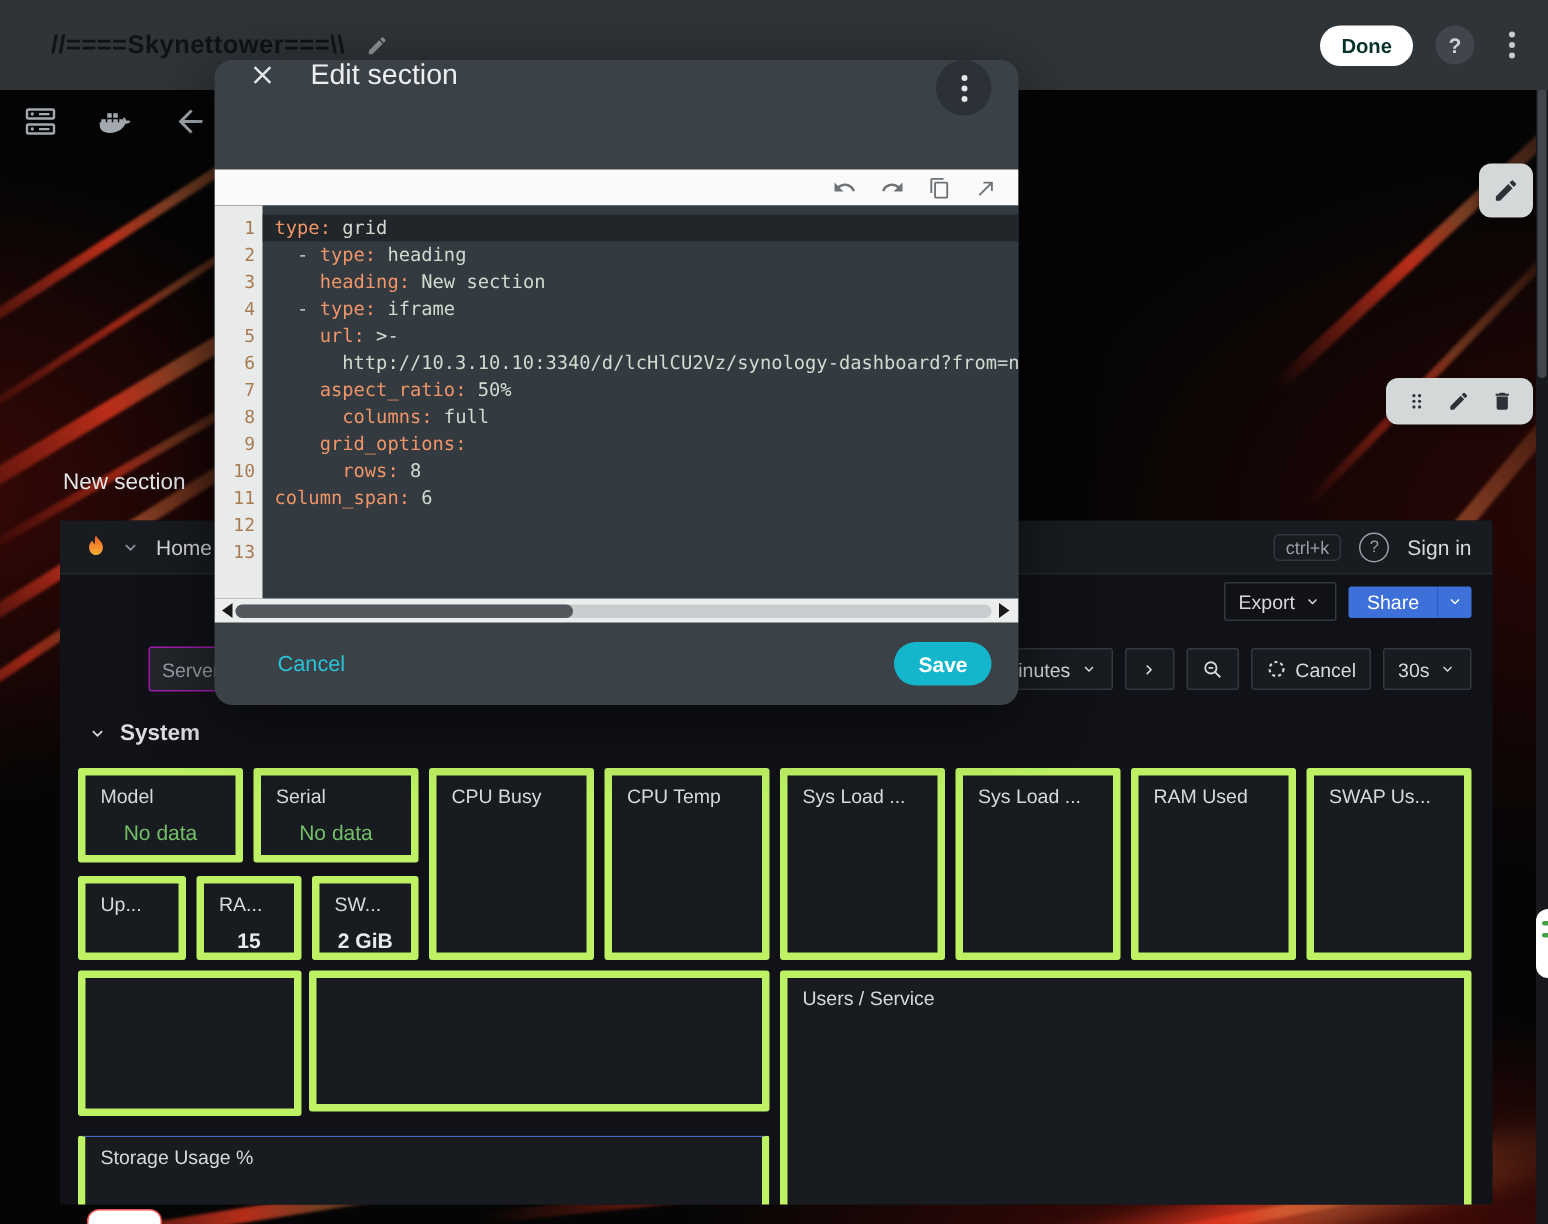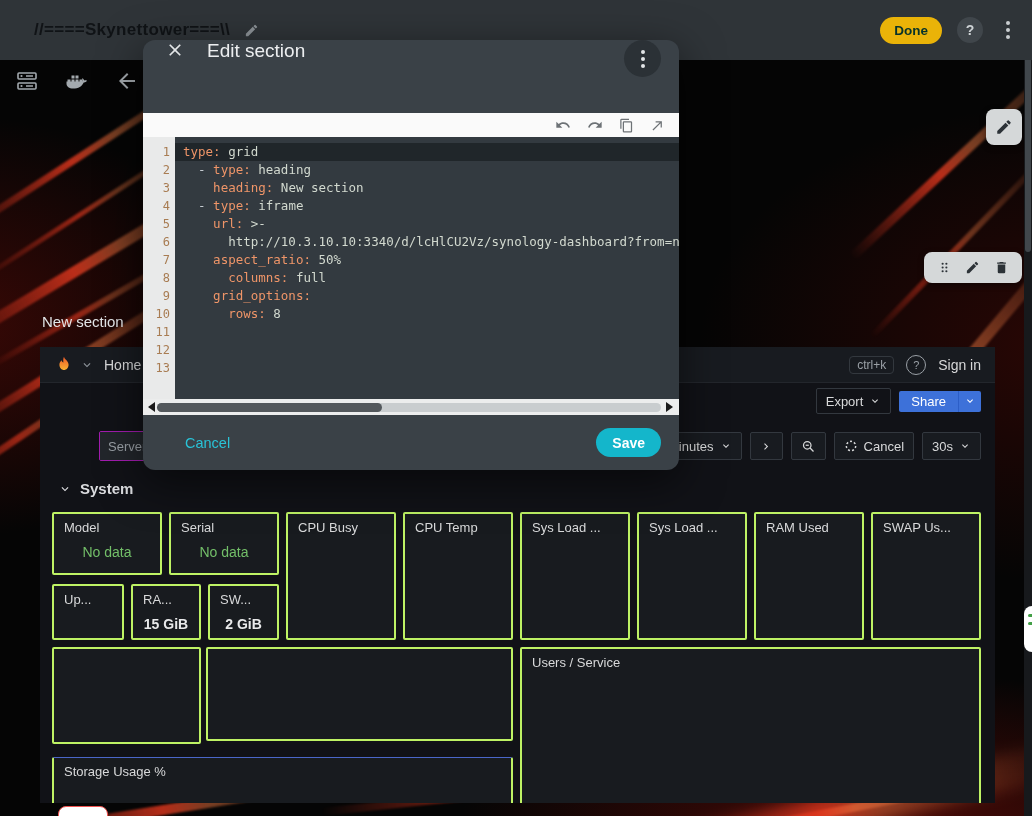--- a/index.html
+++ b/index.html
@@ -29,21 +29,21 @@
   .s11{left:320px;bottom:22px;width:420px;height:8px;transform:rotate(-6deg);opacity:.8;}
   .s12{right:-40px;bottom:-8px;width:420px;height:36px;transform:rotate(-13deg);filter:blur(7px);}
   .s13{right:60px;bottom:2px;width:260px;height:8px;transform:rotate(-11deg);}
 
   
   .topbar{position:absolute;left:0;top:0;width:1032px;height:60px;background:#2f3438;z-index:5;
           display:flex;align-items:center;}
   .app-title{margin-left:34px;font-size:17px;font-weight:bold;color:#101316;letter-spacing:.3px;}
   .title-pencil{margin-left:14px;color:#8d9398;display:flex;}
   .tb-spacer{flex:1;}
-  .done-btn{height:27px;padding:0 14px;border:none;border-radius:14px;background:#eab308;color:#06322a;
+  .done-btn{height:27px;padding:0 14px;border:none;border-radius:14px;background:#ffffff;color:#06322a;
             font-size:13.5px;font-weight:600;font-family:inherit;display:flex;align-items:center;cursor:pointer;}
   .help-btn{width:26px;height:26px;border-radius:50%;background:#40464b;color:#ced3d6;font-size:14px;font-weight:bold;
             display:flex;align-items:center;justify-content:center;margin:0 15px;cursor:pointer;}
   .kebab{width:20px;display:flex;flex-direction:column;align-items:center;gap:3px;margin-right:14px;cursor:pointer;}
   .kebab i{width:4px;height:4px;border-radius:50%;background:#c9cdd0;}
 
   
   .tabs{position:absolute;left:0;top:64px;height:34px;display:flex;align-items:center;z-index:3;}
   .tab-ic{width:26px;height:26px;margin-left:24px;color:#a3a9ae;display:flex;align-items:center;justify-content:center;cursor:pointer;}
   .tab-ic:first-child{margin-left:14px;}
@@ -73,21 +73,21 @@
   .grow3{position:absolute;top:84px;left:12px;right:14px;height:30px;display:flex;align-items:center;}
   .server-ctl{display:flex;align-items:center;height:28px;border:1px solid #a21caf;border-radius:2px;overflow:hidden;margin-left:47px;}
   .server-label{background:#22262b;color:#9aa0a6;padding:0 8px;height:100%;display:flex;align-items:center;}
   .server-value{padding:0 10px;color:#d8d9da;}
   .grow3-right{margin-left:auto;display:flex;align-items:center;gap:8px;}
   .gbtn2{display:flex;align-items:center;gap:6px;height:28px;padding:0 9px;border:1px solid #33383f;background:#181b20;
          border-radius:2px;color:#d8d9da;font-size:13px;font-family:inherit;cursor:pointer;}
   .gsystem{position:absolute;top:133px;left:18px;display:flex;align-items:center;gap:8px;cursor:pointer;}
   .gsystem-label{font-size:15px;font-weight:600;color:#dcdde0;}
 
-  .panel{position:absolute;background:#181b1f;border:2px solid #bef264;border-radius:2px;
+  .panel{position:absolute;background:#181b1f;border:5px solid #bef264;border-radius:2px;
          padding:6px 10px;box-sizing:border-box;overflow:hidden;}
   .ptitle{font-size:13px;color:#d8d9da;white-space:nowrap;overflow:hidden;cursor:pointer;}
   .pval{font-size:14px;text-align:center;}
   .green{color:#73bf69;margin-top:9px;}
   .white{color:#e9eaeb;margin-top:9px;font-weight:700;}
   .p-model{left:12px;top:165px;width:110px;height:63px;}
   .p-serial{left:129px;top:165px;width:110px;height:63px;}
   .p-c1{left:246px;top:165px;width:110px;height:128px;}
   .p-c2{left:363px;top:165px;width:110px;height:128px;}
   .p-c3{left:480px;top:165px;width:110px;height:128px;}
@@ -456,20 +456,21 @@
         <div class="cl"><span class="cp"></span><span class="ck">type:</span><span class="cv"> grid</span></div>
         <div class="cl"><span class="cp">  - </span><span class="ck">type:</span><span class="cv"> heading</span></div>
         <div class="cl"><span class="cp">    </span><span class="ck">heading:</span><span class="cv"> New section</span></div>
         <div class="cl"><span class="cp">  - </span><span class="ck">type:</span><span class="cv"> iframe</span></div>
         <div class="cl"><span class="cp">    </span><span class="ck">url:</span><span class="cv"> &gt;-</span></div>
         <div class="cl"><span class="cp">      </span><span class="ck"></span><span class="cv">http://10.3.10.10:3340/d/lcHlCU2Vz/synology-dashboard?from=now-</span></div>
         <div class="cl"><span class="cp">    </span><span class="ck">aspect_ratio:</span><span class="cv"> 50%</span></div>
         <div class="cl"><span class="cp">      </span><span class="ck">columns:</span><span class="cv"> full</span></div>
         <div class="cl"><span class="cp">    </span><span class="ck">grid_options:</span><span class="cv"></span></div>
         <div class="cl"><span class="cp">      </span><span class="ck">rows:</span><span class="cv"> 8</span></div>
+        <div class="cl"><span class="cp"></span><span class="ck">column_span:</span><span class="cv"> 6</span></div>
         <div class="cl"><span class="cp"></span><span class="ck"></span><span class="cv"></span></div>
       </div>
     </div>
 
     <div class="ed-scroll">
       <span class="arr arr-l"></span>
       <span class="ed-track">
         <span class="ed-thumb"></span>
       </span>
       <span class="arr arr-r"></span>

